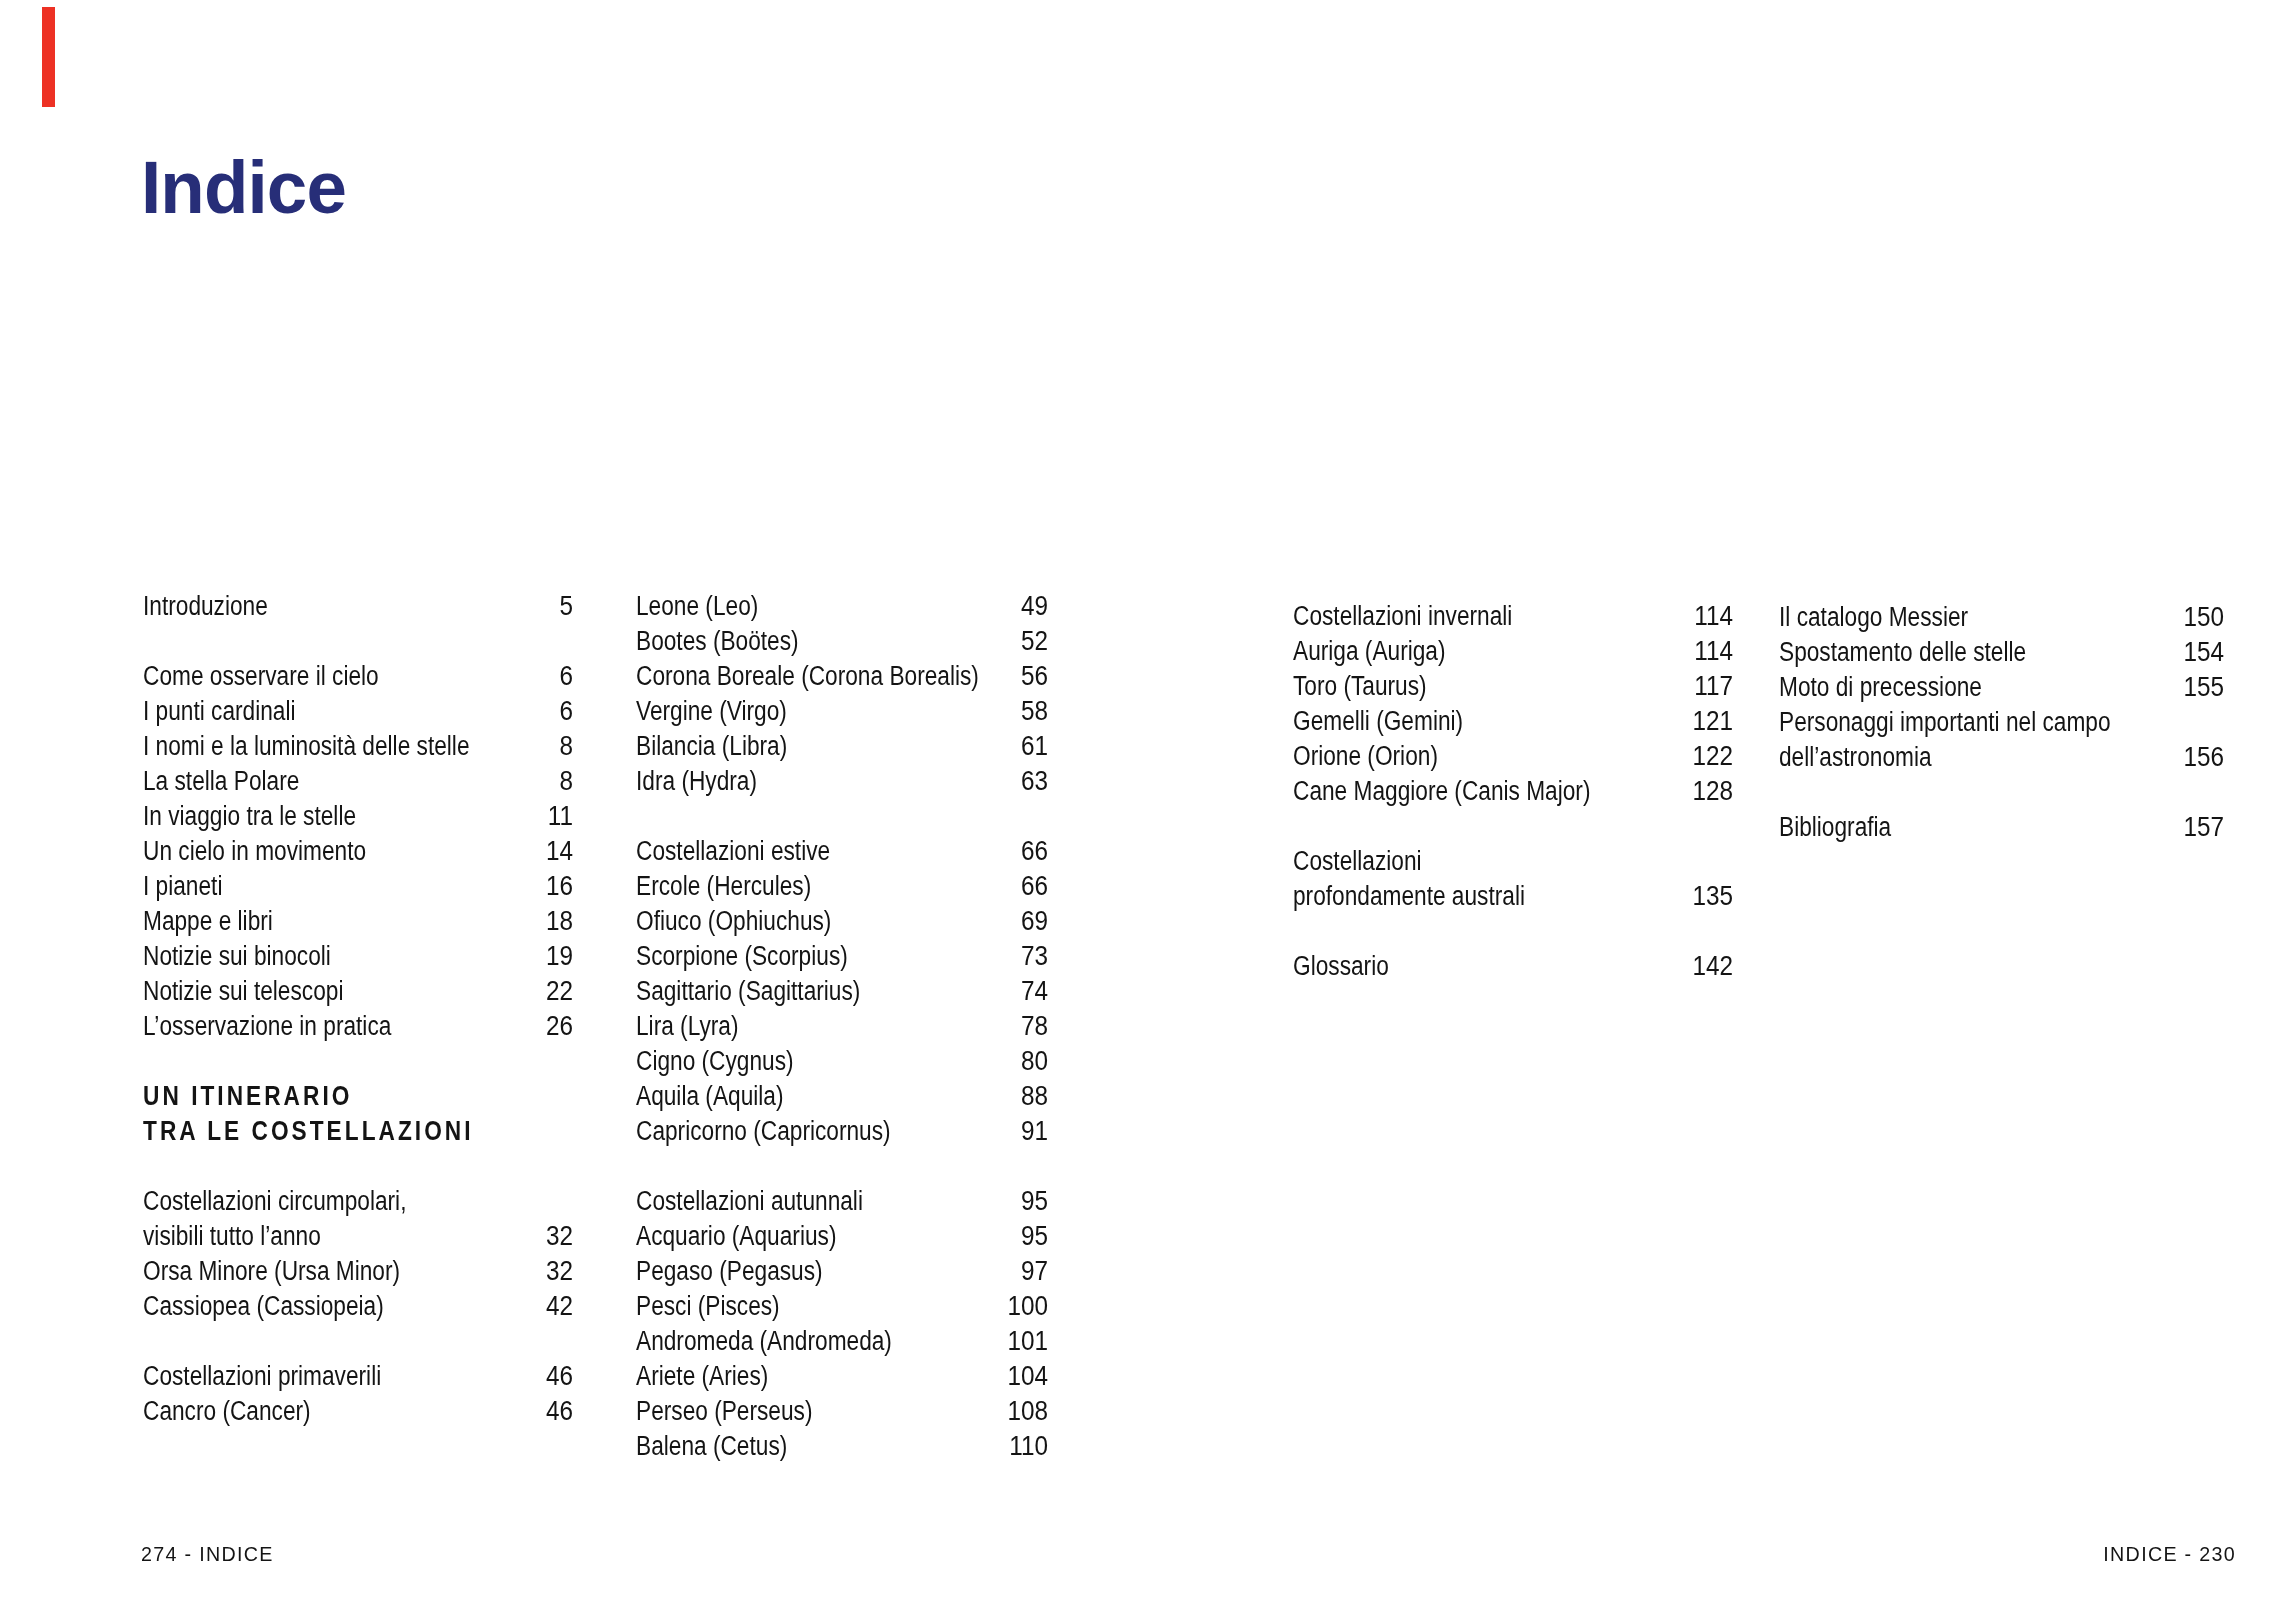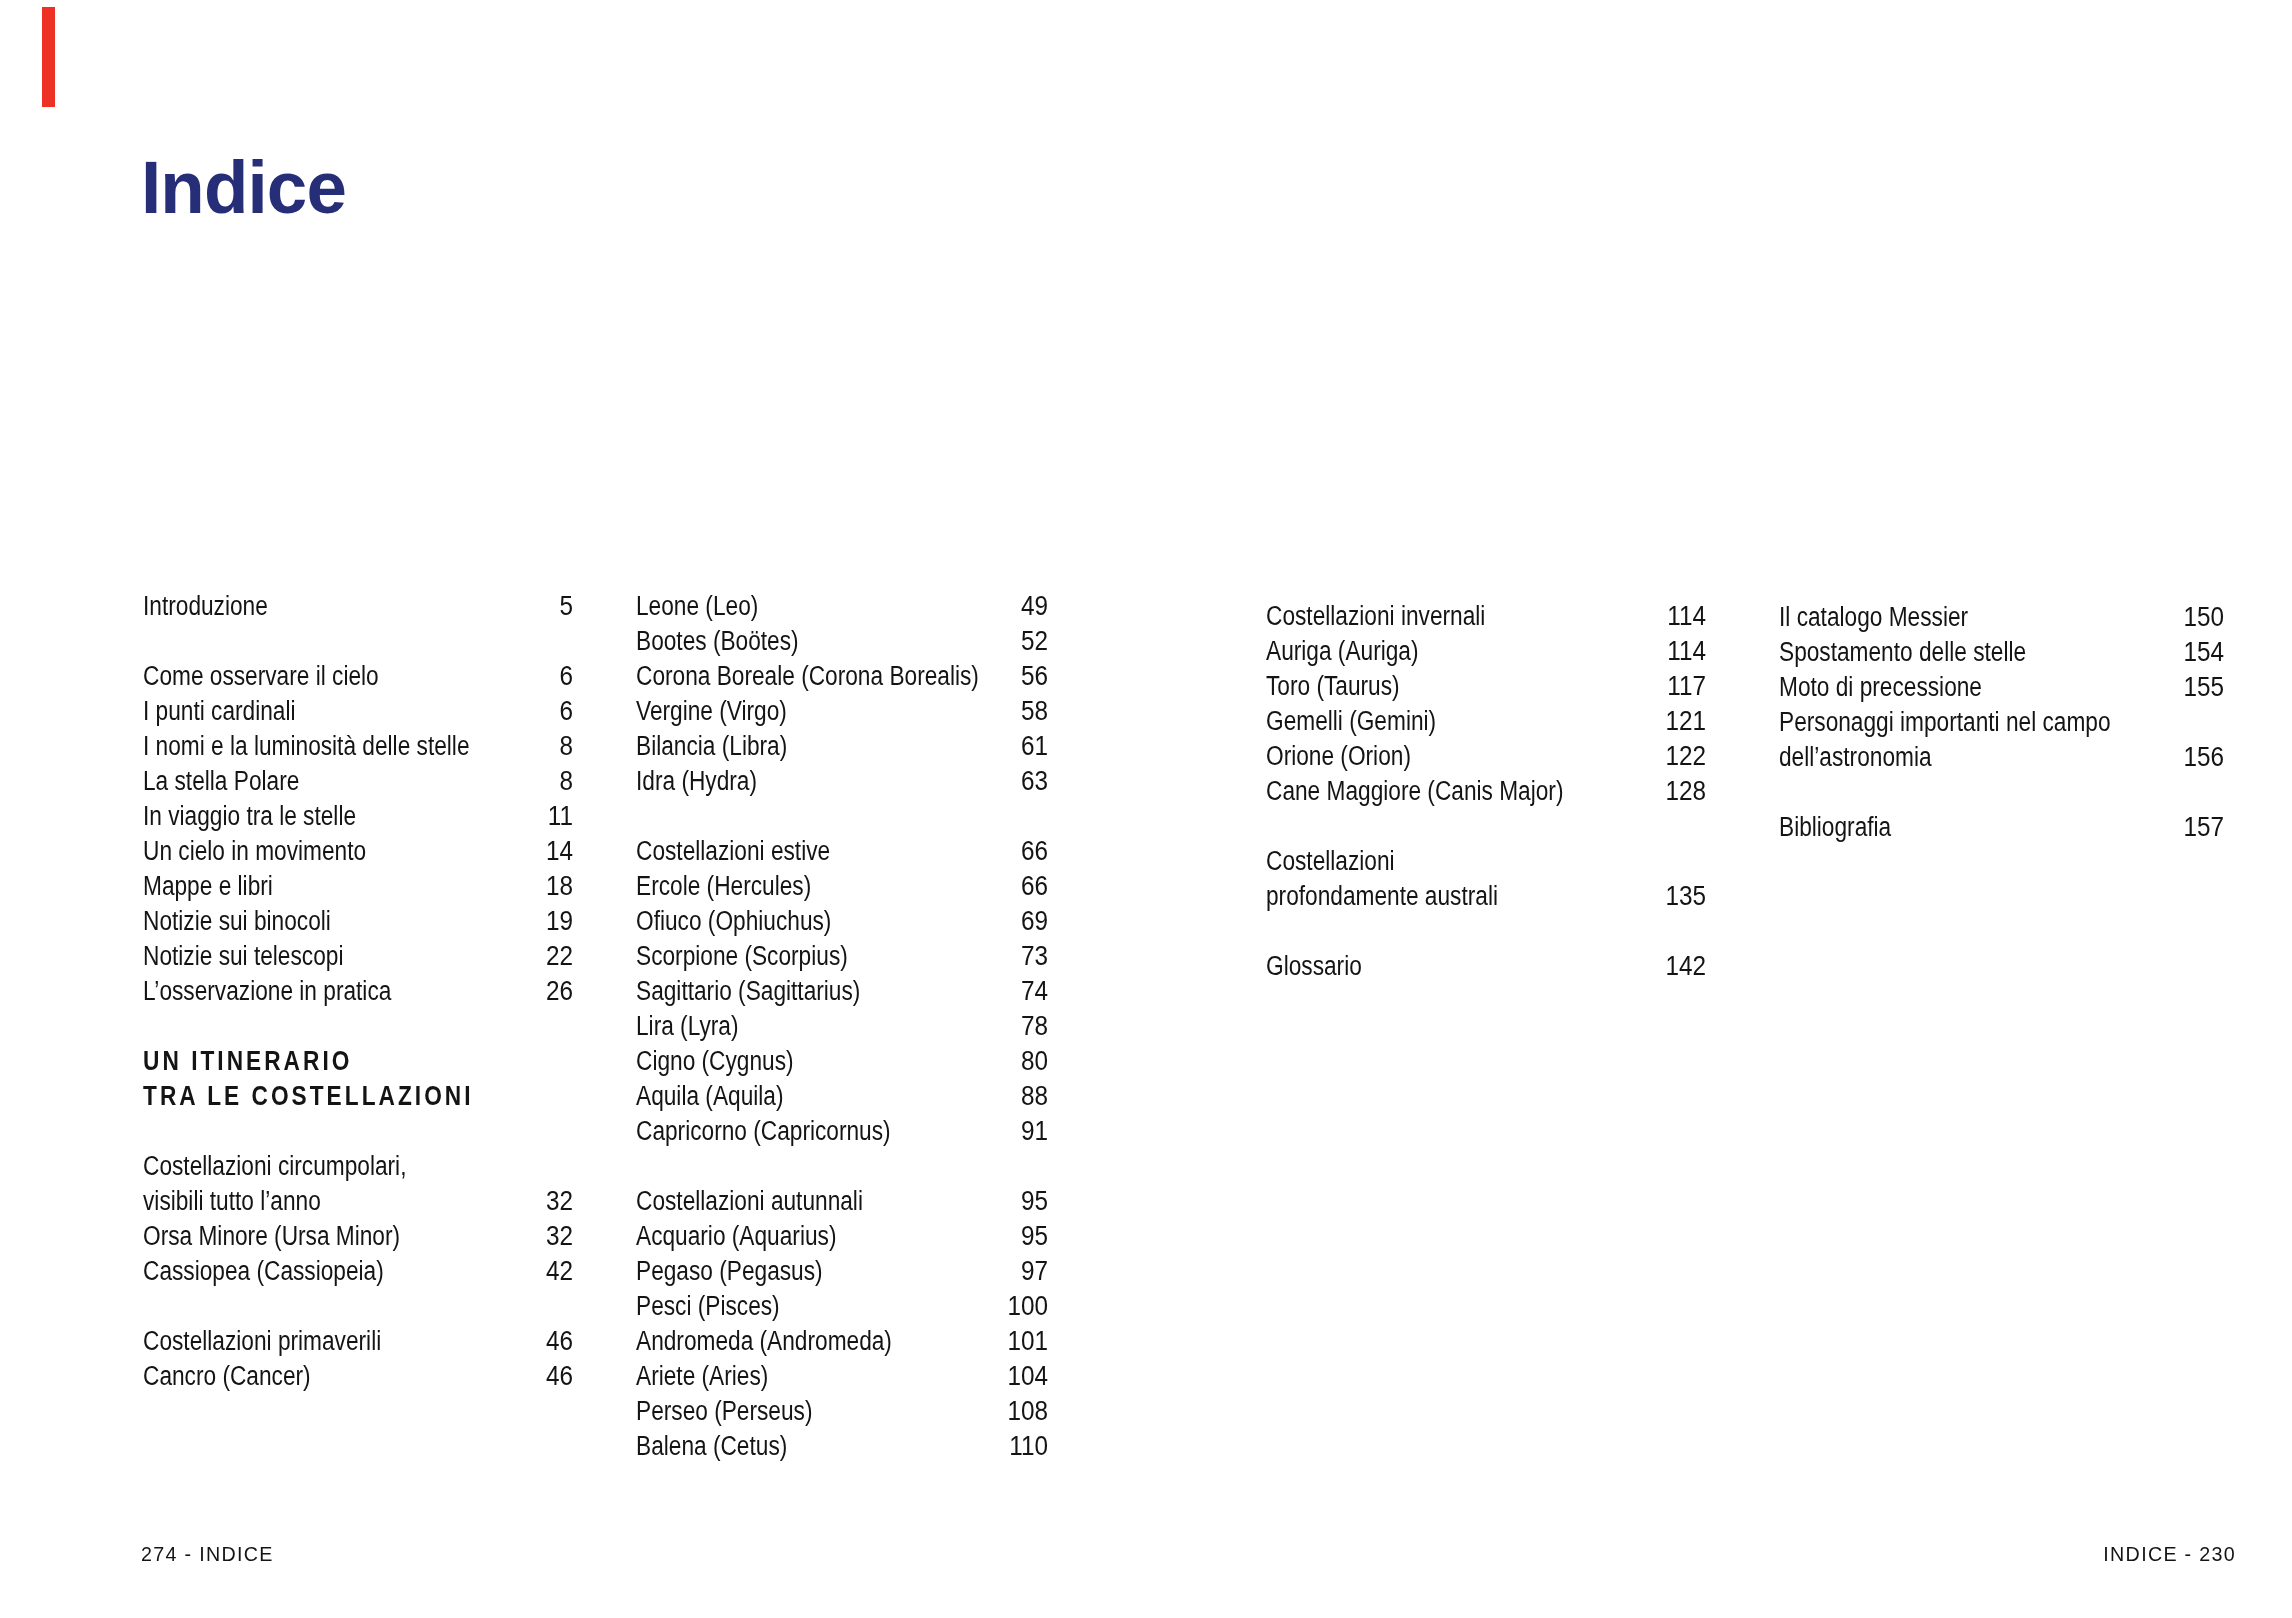--- a/index.html
+++ b/index.html
@@ -26,21 +26,21 @@
     font-size: 75px;
     font-weight: 700;
     line-height: 1;
     letter-spacing: -0.9px;
     transform: scaleX(0.97);
     transform-origin: left top;
   }
   .col { position: absolute; }
   #col1 { left: 101px;  top: 589px; width: 430px; }
   #col2 { left: 594px;  top: 589px; width: 412px; }
-  #col3 { left: 1224px; top: 599px; width: 440px; }
+  #col3 { left: 1251px; top: 599px; width: 440px; }
   #col4 { left: 1737px; top: 600px; width: 445px; }
   .row {
     display: flex;
     align-items: baseline;
     justify-content: space-between;
     height: 35px;
     font-size: 27px;
     line-height: 35px;
     white-space: nowrap;
   }
@@ -104,20 +104,24 @@
       </div>
       <div class="row">
         <span class="t">In viaggio tra le stelle</span>
         <span class="p">11</span>
       </div>
       <div class="row">
         <span class="t">Un cielo in movimento</span>
         <span class="p">14</span>
       </div>
       <div class="row">
+        <span class="t">I pianeti</span>
+        <span class="p">16</span>
+      </div>
+      <div class="row">
         <span class="t">Mappe e libri</span>
         <span class="p">18</span>
       </div>
       <div class="row">
         <span class="t">Notizie sui binocoli</span>
         <span class="p">19</span>
       </div>
       <div class="row">
         <span class="t">Notizie sui telescopi</span>
         <span class="p">22</span>

